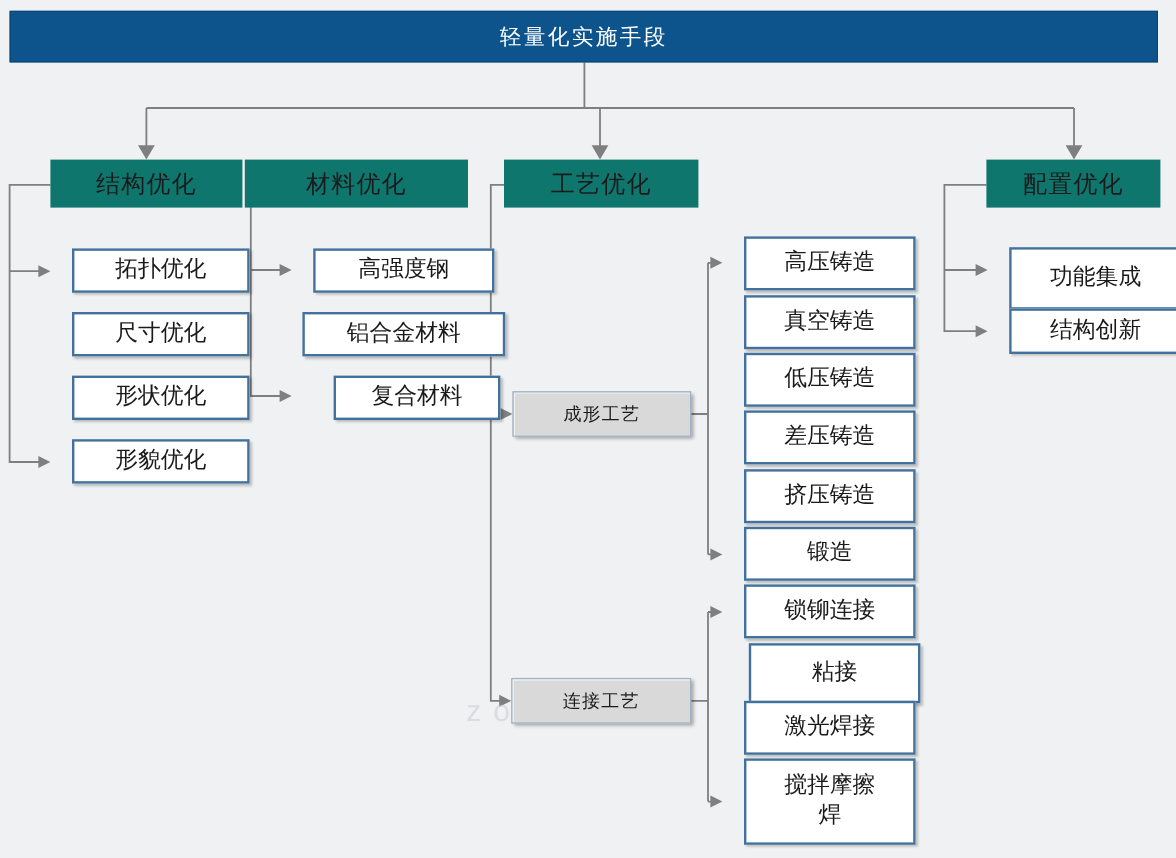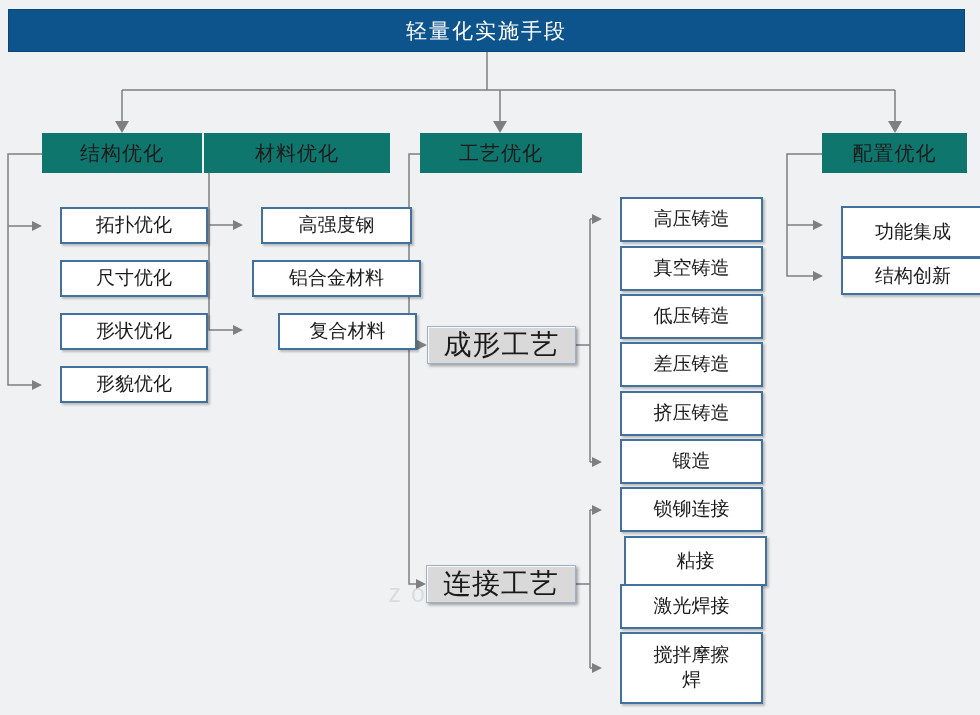--- a/index.html
+++ b/index.html
@@ -7,34 +7,34 @@
     width:980px;height:715px;position:relative;overflow:hidden;
     background:#eff1f2;
     font-family:"Liberation Sans","DejaVu Sans",sans-serif;
     color:#1a1a1a;
   }
   .node{position:absolute;display:flex;align-items:center;justify-content:center;
         box-sizing:border-box;text-align:center;z-index:2;}
   .titlebar{
     left:8px;top:9px;width:957px;height:43px;
     background:#0d538c;border:1px solid #0a4679;
-    color:#ffffff;font-size:21px;letter-spacing:2px;
+    color:#ffffff;font-size:18px;letter-spacing:2px;
   }
   .hdr{
     height:40px;background:#0f766e;font-size:20px;letter-spacing:1px;
   }
   .leaf{
     background:#ffffff;border:2px solid #41719c;
     box-shadow:2px 2px 2px rgba(0,0,0,0.22);
     font-size:19px;line-height:1.3;white-space:pre-line;margin-left:18px;
   }
   .gray{
     background:#d9d9d9;border:1px solid #9fb1c4;
     box-shadow:inset 1px 1px 0 rgba(255,255,255,0.8), 2px 2px 3px rgba(0,0,0,0.35);
-    font-size:28px;letter-spacing:1px;
+    font-size:15px;letter-spacing:1px;
   }
   .watermark{
     position:absolute;left:340px;top:579px;width:260px;height:26px;z-index:1;
     color:#c7cdd3;font-size:25px;letter-spacing:10px;text-align:center;
     user-select:none;opacity:0.55;
   }
   svg.wires{position:absolute;left:0;top:0;z-index:0;}
   svg.wires path{stroke:#7f7f7f;stroke-width:1.5;fill:none;}
   svg.wires polygon{fill:#7f7f7f;stroke:none;}
 </style>

